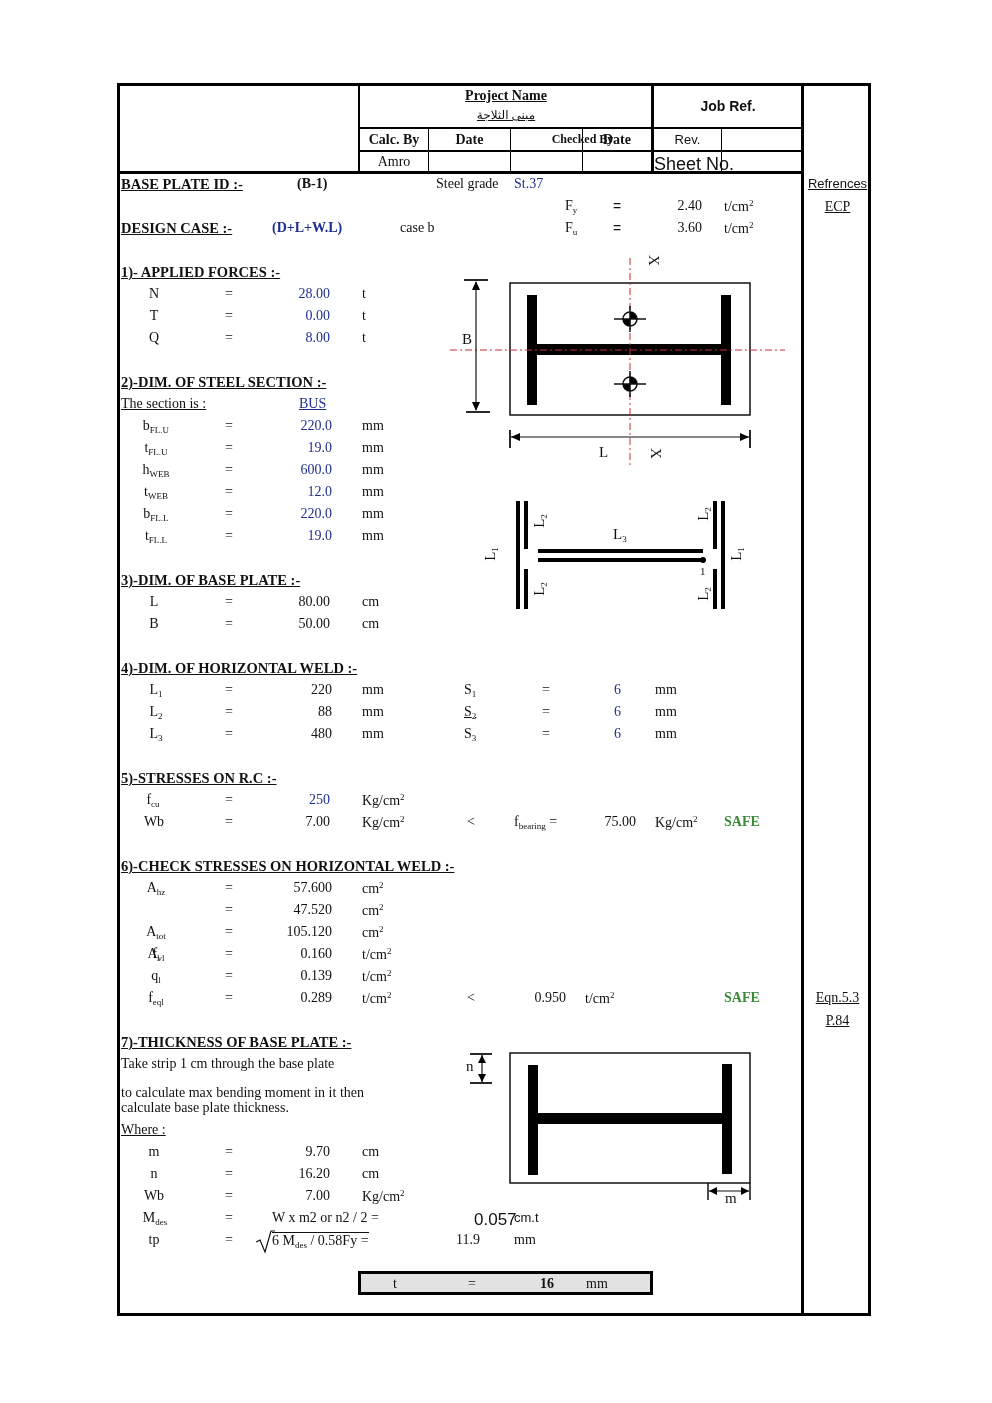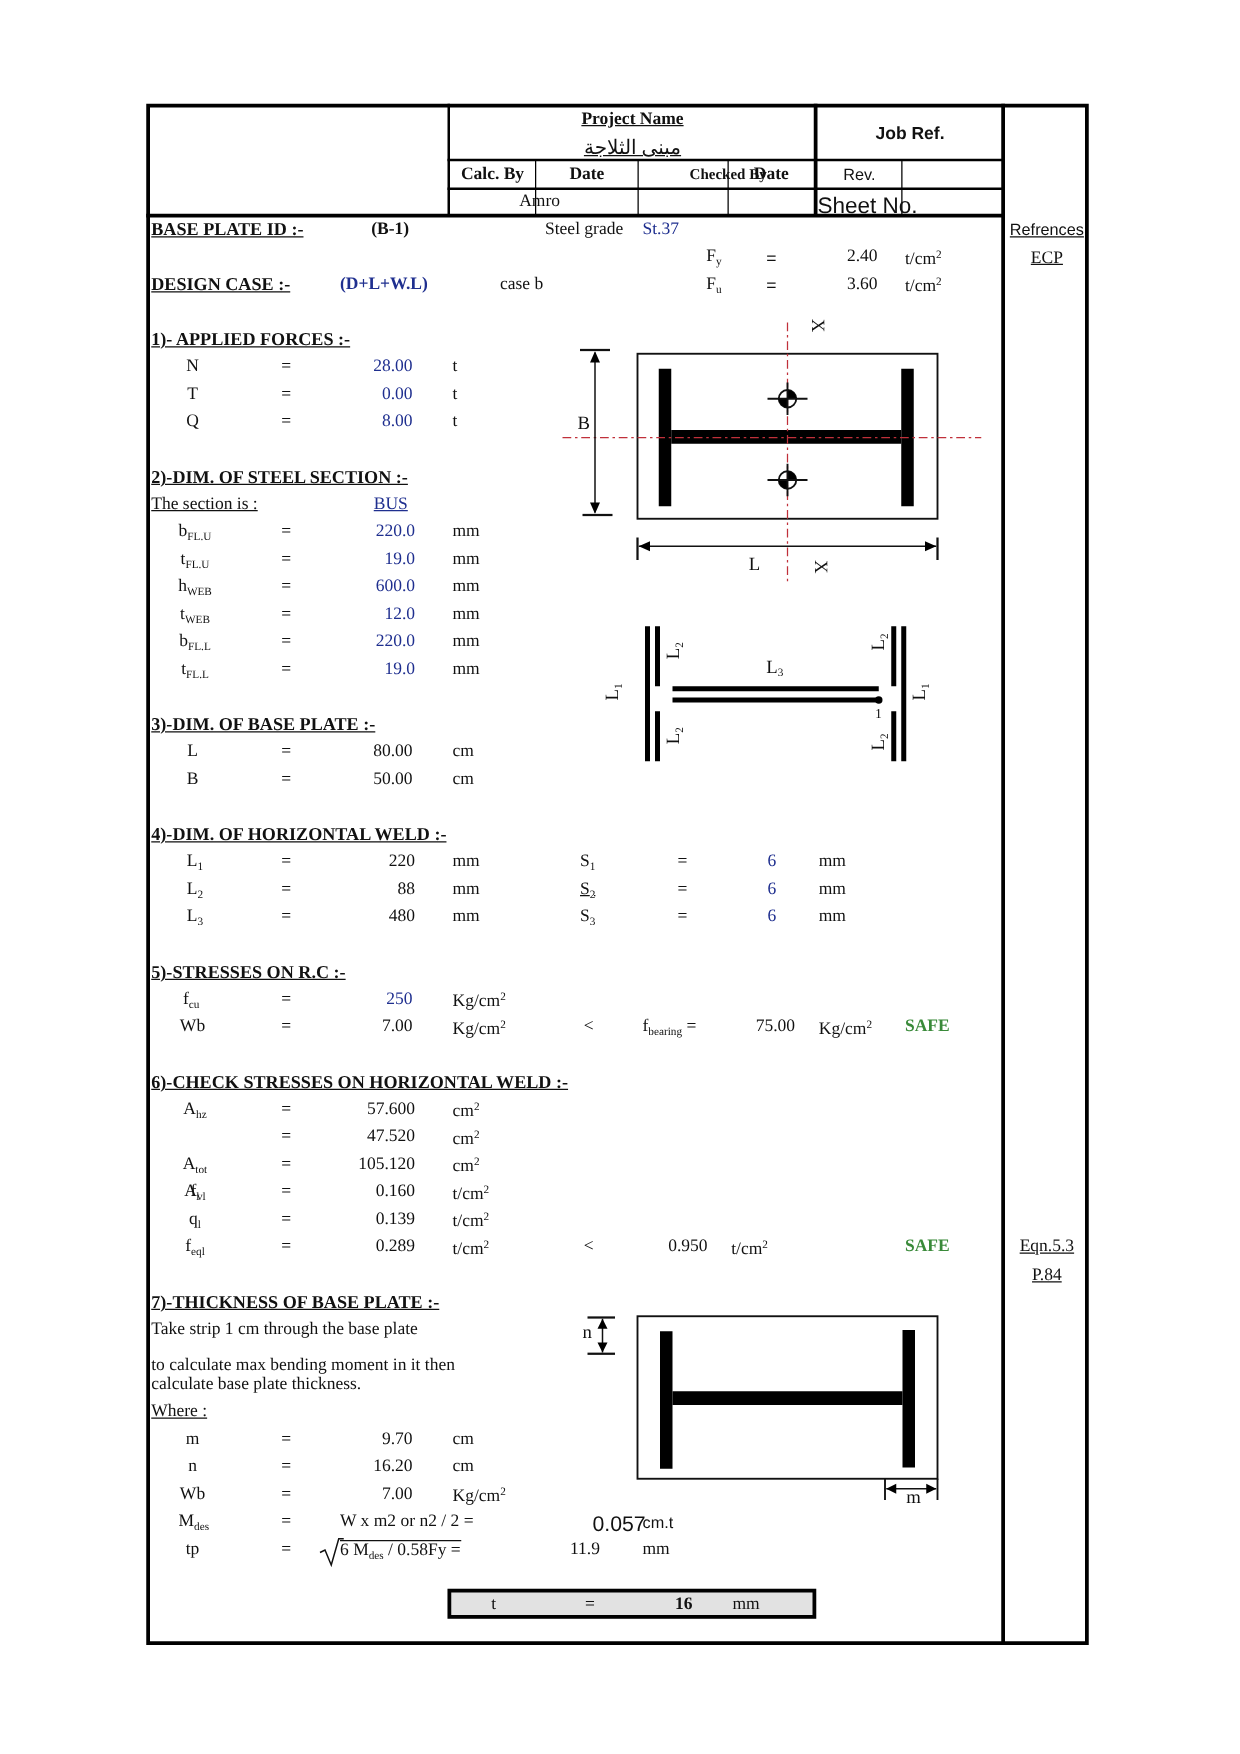--- a/index.html
+++ b/index.html
@@ -33,31 +33,31 @@
 <div class="hline" style="left:358px;top:127px;width:444px;height:2px;"></div>
 <div class="hline" style="left:358px;top:150px;width:444px;height:2px;"></div>
 <div class="hline" style="left:117px;top:171px;width:687px;height:3px;"></div>
 
 <div class="vline" style="left:428px;top:128px;width:1px;height:44px;"></div>
 <div class="vline" style="left:510px;top:128px;width:1px;height:44px;"></div>
 <div class="vline" style="left:582px;top:128px;width:1px;height:44px;"></div>
 <div class="vline" style="left:721px;top:128px;width:1px;height:44px;"></div>
 
 <div class="abs bold u c" style="left:360px;top:88px;width:292px;font-size:14px;">Project Name</div>
-<div class="abs u c" style="left:360px;top:108px;width:292px;font-size:16px;" dir="rtl">مبنى الثلاجة</div>
+<div class="abs u c" style="left:360px;top:108px;width:292px;font-size:12px;" dir="rtl">مبنى الثلاجة</div>
 <div class="abs sans bold c" style="left:654px;top:98px;width:148px;font-size:14px;">Job Ref.</div>
 
 <div class="abs bold c" style="left:360px;top:132px;width:68px;">Calc. By</div>
 <div class="abs bold c" style="left:429px;top:132px;width:81px;">Date</div>
 <div class="abs bold c" style="left:511px;top:132px;width:71px;font-size:12px;overflow:hidden;margin-left:36px;">Checked By</div>
 <div class="abs bold c" style="left:583px;top:132px;width:68px;">Date</div>
 <div class="abs sans c" style="left:654px;top:132px;width:67px;font-size:13px;">Rev.</div>
 <div class="abs sans c" style="left:722px;top:132px;width:79px;font-size:13px;"></div>
 
-<div class="abs c" style="left:380px;top:154px;width:68px;text-align:right;">Amro</div>
+<div class="abs c" style="left:360px;top:154px;width:68px;">Amro</div>
 <div class="abs c" style="left:429px;top:154px;width:81px;"></div>
 <div class="abs c" style="left:511px;top:154px;width:71px;"></div>
 <div class="abs c" style="left:583px;top:154px;width:68px;"></div>
 <div class="abs sans c" style="left:654px;top:154px;width:67px;font-size:18px;">Sheet No.</div>
 <div class="abs sans c" style="left:722px;top:154px;width:79px;font-size:13px;"></div>
 
 <div class="abs sans u c" style="left:804px;top:176px;width:67px;font-size:13px;">Refrences</div>
 <div class="abs u c" style="left:804px;top:199px;width:67px;">ECP</div>
 <div class="abs u c" style="left:804px;top:990px;width:67px;">Eqn.5.3</div>
 <div class="abs u c" style="left:804px;top:1013px;width:67px;">P.84</div>

